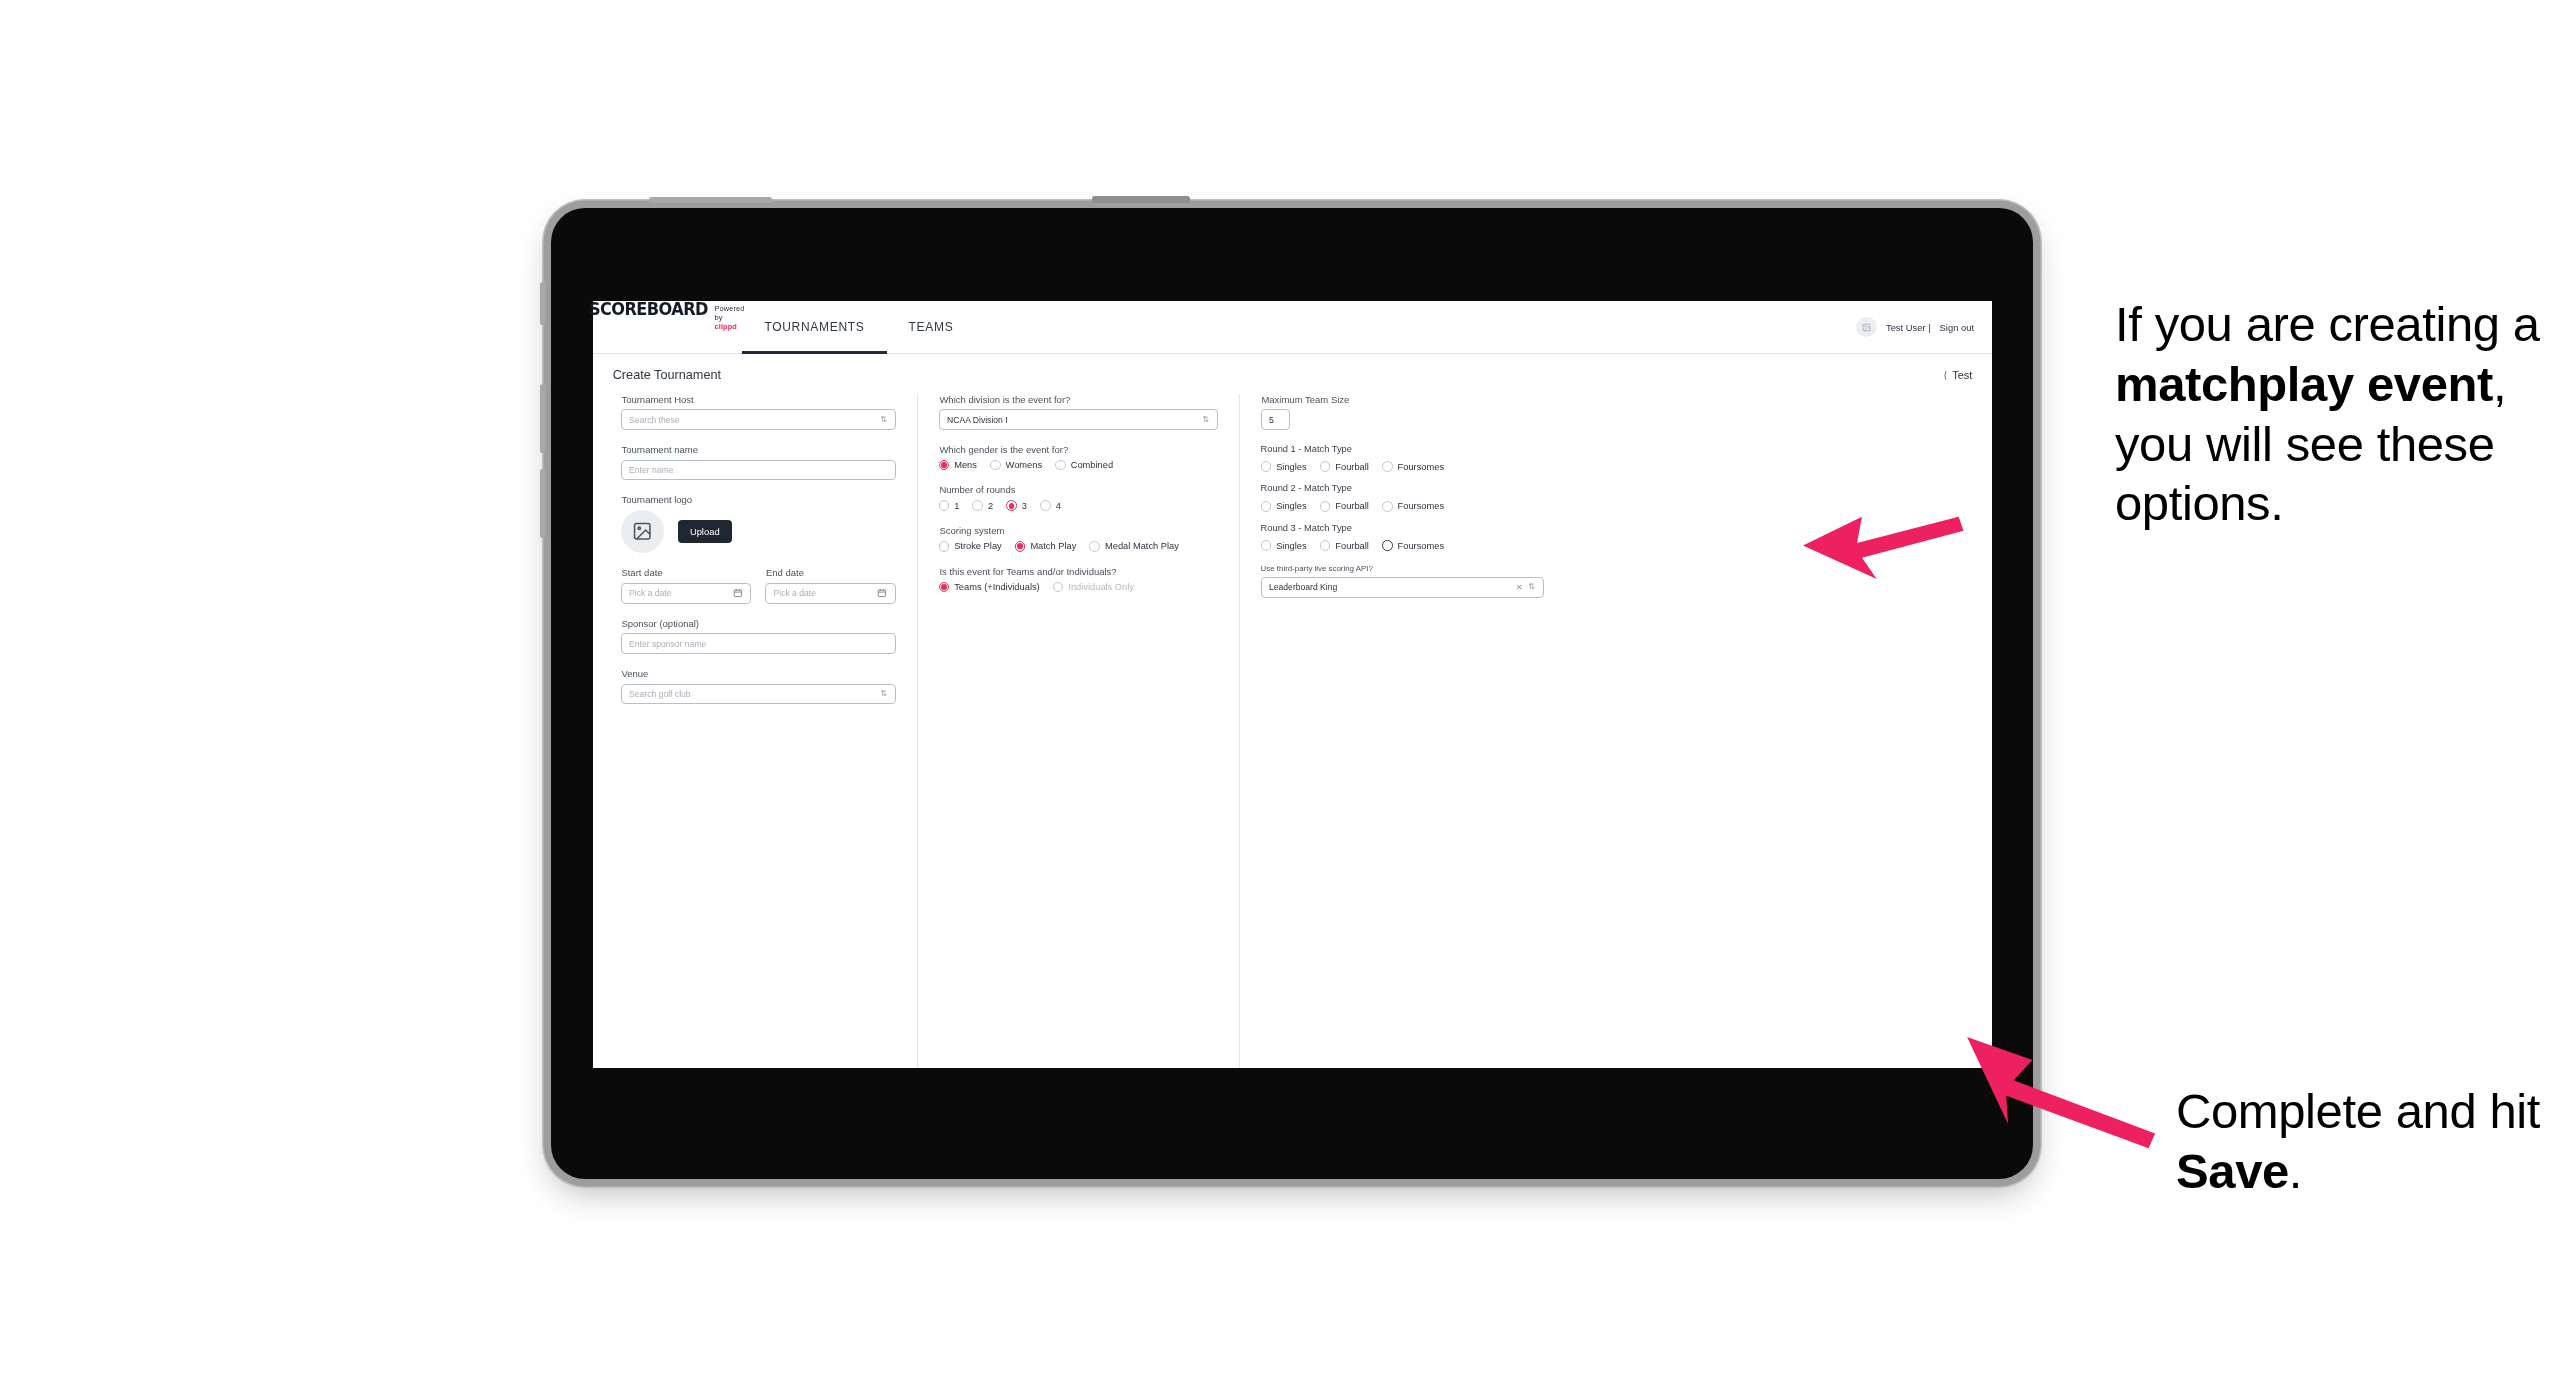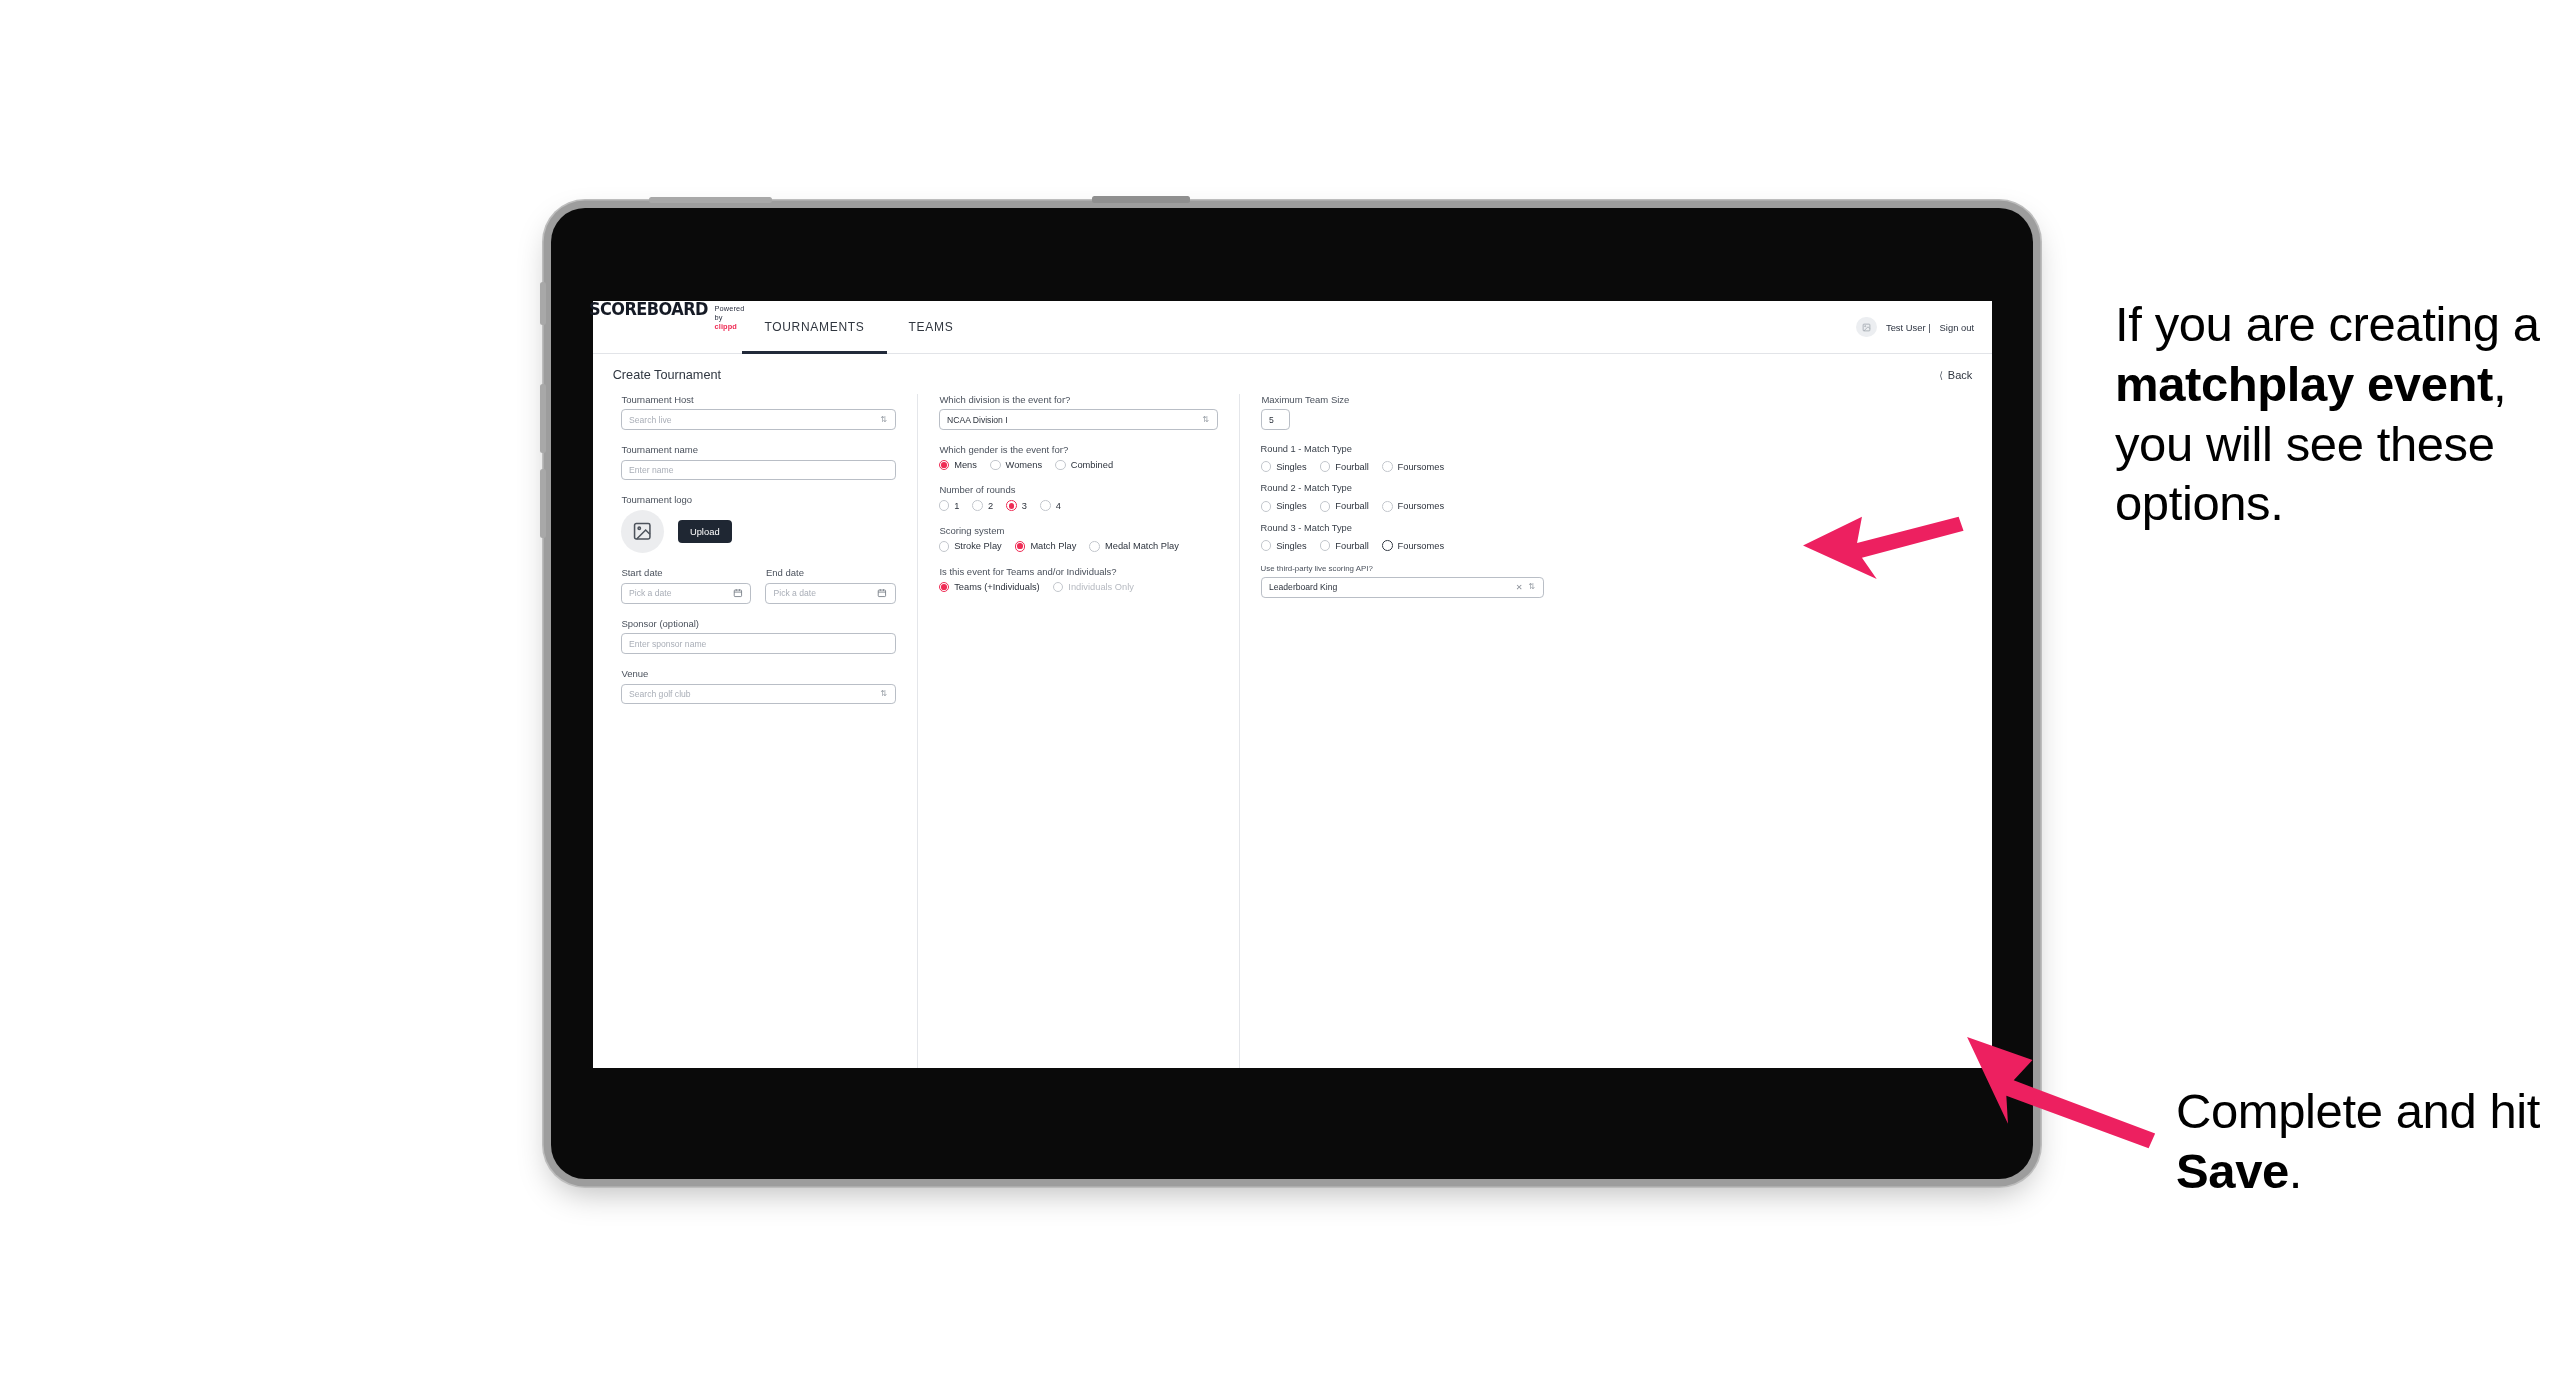--- a/index.html
+++ b/index.html
@@ -146,32 +146,32 @@
         <div id="sign-out">Sign out</div>
       </div>
     </div>
 
     <div id="page-body">
 
       <div id="page-top">
         <div id="page-title">Create Tournament</div>
         <div id="back-link">
           <span id="back-chev">⟨</span>
-          <span>Back</span>
+          <span>Test</span>
         </div>
       </div>
 
       <div id="columns">
 
         <div class="col" id="col-left">
 
           <div class="grp">
             <div class="fld-label">Tournament Host</div>
             <div class="input-box">
-              <span>Search live</span>
+              <span>Search these</span>
               <span class="spacer"></span>
               <span class="chev-updown">⇅</span>
             </div>
           </div>
 
           <div class="grp">
             <div class="fld-label">Tournament name</div>
             <div class="input-box">
               <span>Enter name</span>
             </div>

